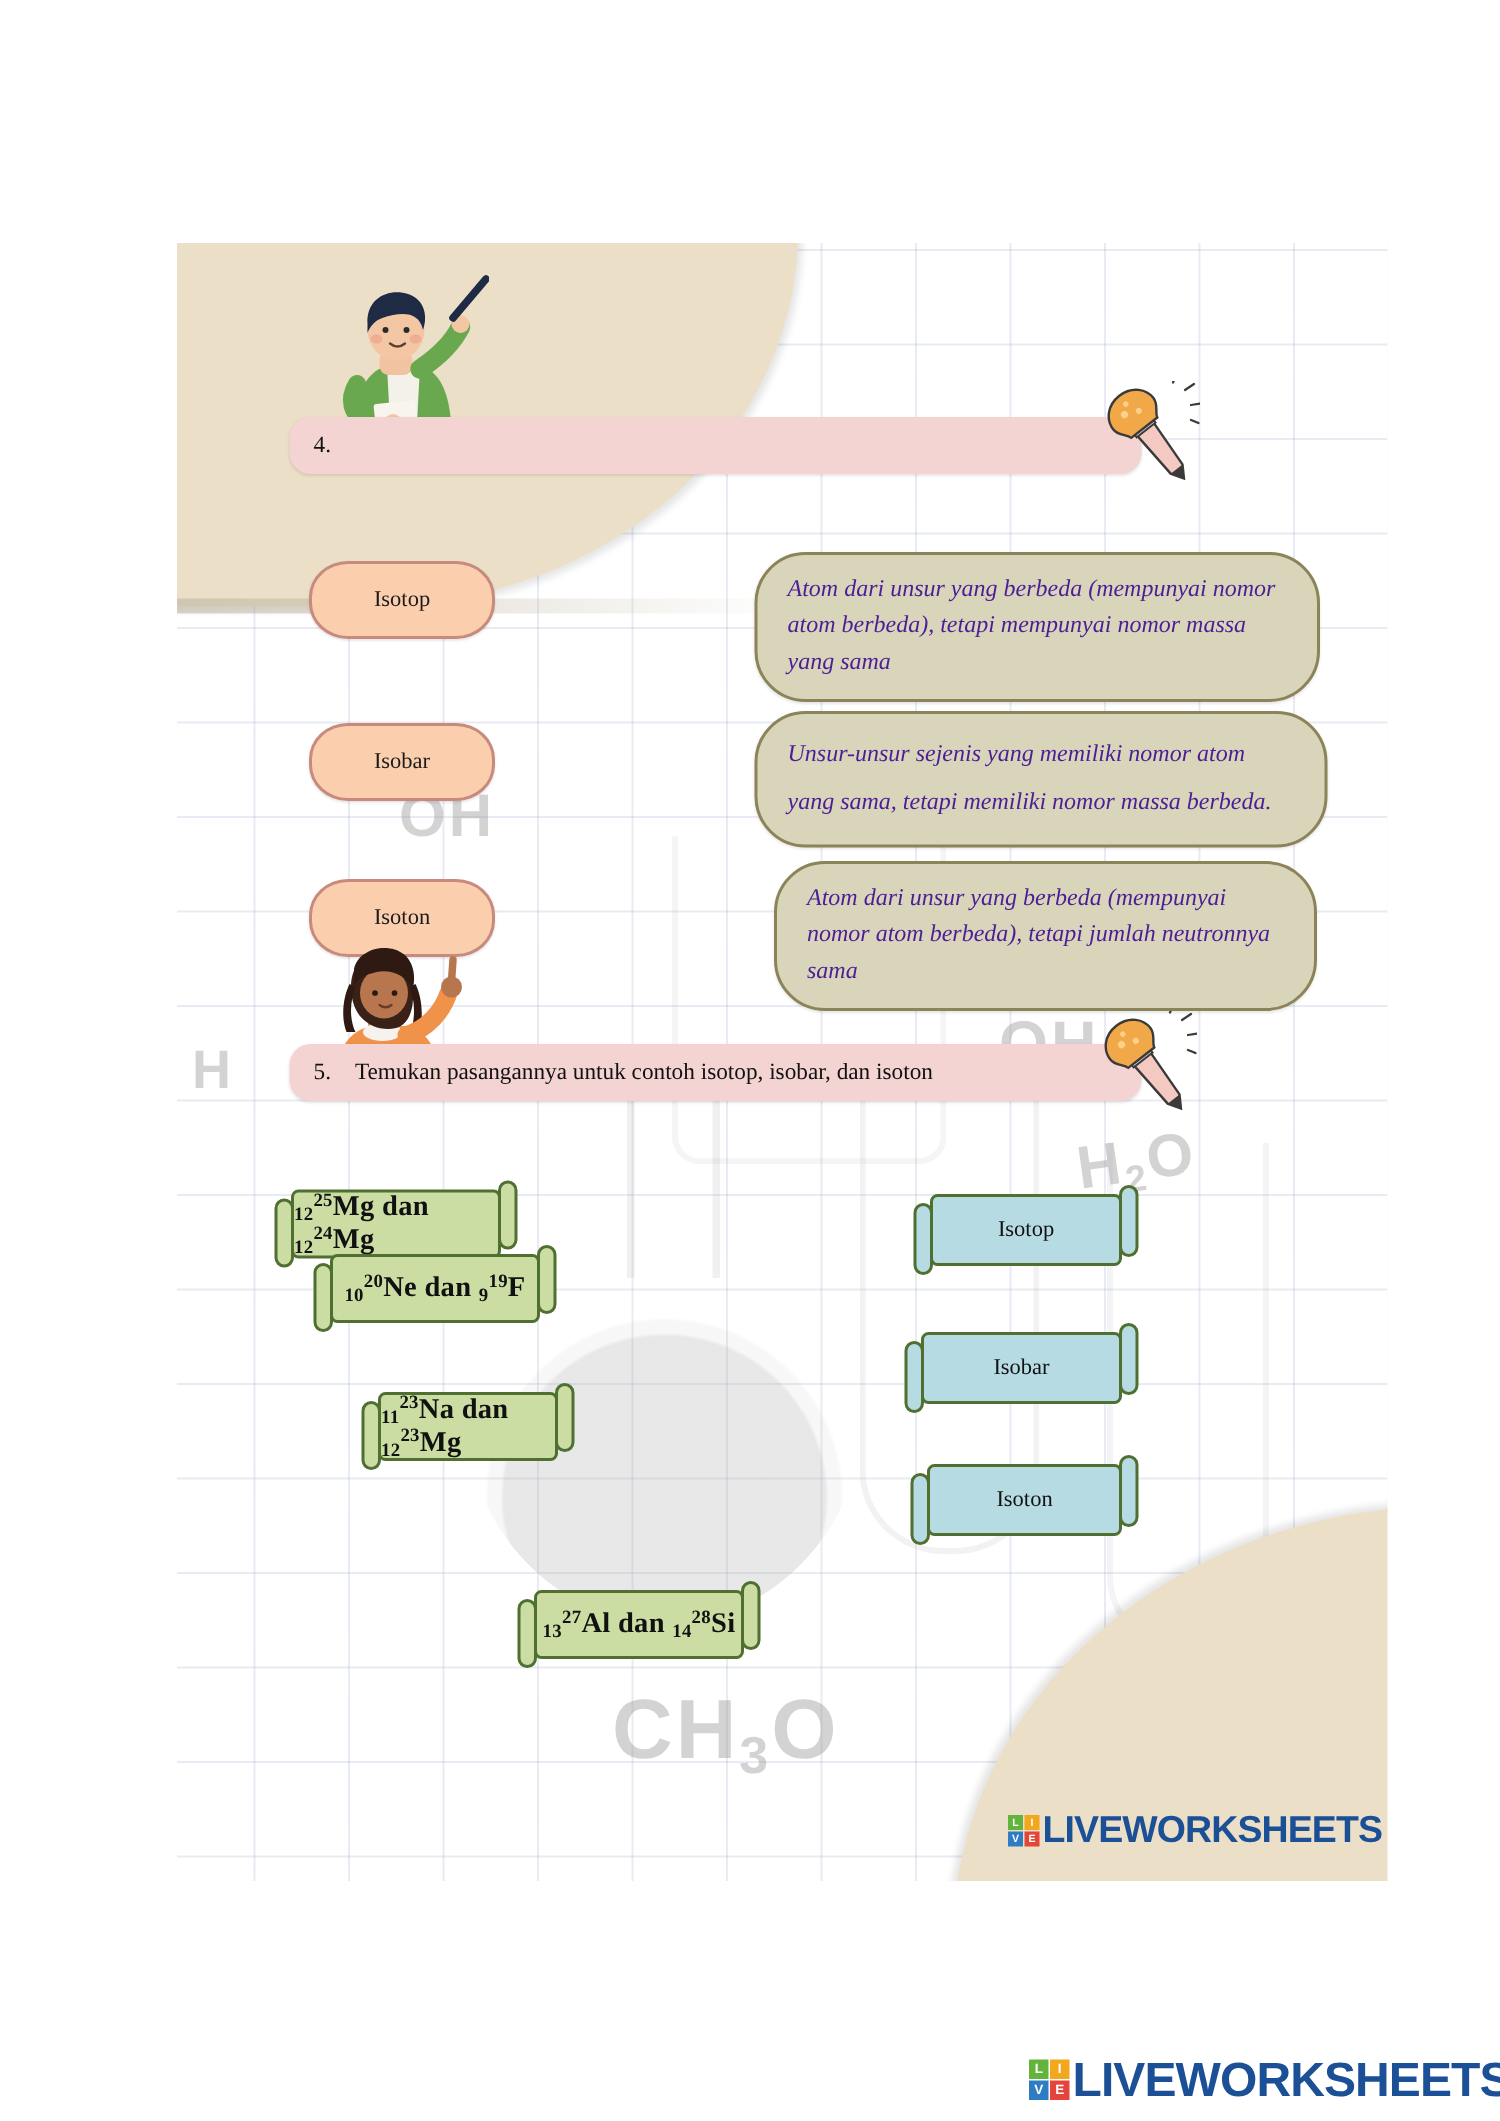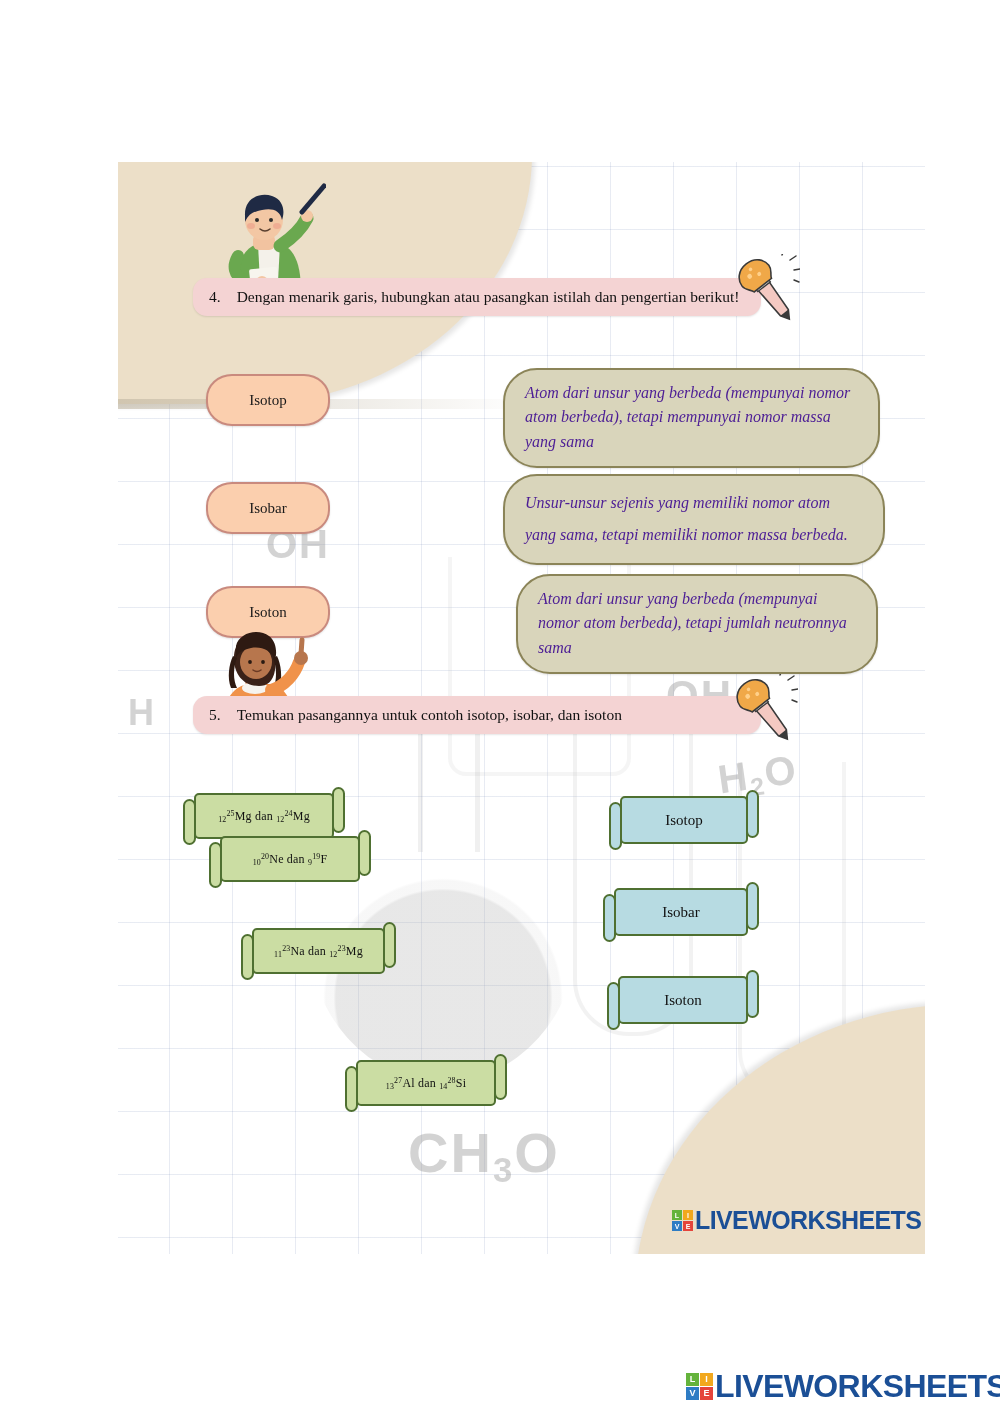--- a/index.html
+++ b/index.html
@@ -145,21 +145,21 @@
     border-radius:7px;
     background:#cbdda3;
     box-sizing:border-box;
   }
   .scroll.blue .roll{background:#b7dbe2;}
   .roll.left{left:-13px;top:4px;bottom:-8px;}
   .roll.right{right:-13px;top:-8px;bottom:4px;}
   sub,sup{font-size:.66em;line-height:0;}
   sub{vertical-align:-.28em;}
   sup{vertical-align:.5em;}
-  .frm{font-weight:400;font-size:12px;letter-spacing:.2px;}
+  .frm{font-weight:700;font-size:19px;letter-spacing:.2px;}
   
   .lw{
     position:absolute;
     display:flex;align-items:center;
     font-family:"Liberation Sans", sans-serif;
     font-weight:700;
     text-align:right;
   }
   .lw .sq{
     display:grid;
@@ -219,21 +219,20 @@
     <path d="M74 64 C86 56 96 46 101 36" stroke="#6aa84f" stroke-width="13" fill="none" stroke-linecap="round"></path>
     <circle cx="101" cy="34" r="6" fill="#f3c7a4"></circle>
     <path d="M96 30 L118 4" stroke="#1f2a44" stroke-width="5" stroke-linecap="round"></path>
     <path d="M32 74 C26 84 28 94 38 98 L54 98" stroke="#6aa84f" stroke-width="12" fill="none" stroke-linecap="round"></path>
     <rect x="44" y="86" width="28" height="22" rx="2" fill="#f7f5ee" transform="rotate(-6 58 97)"></rect>
     <circle cx="56" cy="100" r="6" fill="#f3c7a4"></circle>
   </svg>
 
   <div class="qbar" style="left:75px;top:116px;width:536px;">
     <span class="qnum">4.</span>
-    <span>Dengan menarik garis, hubungkan atau pasangkan istilah dan pengertian berikut!</span>
   </div>
 
   <svg class="bulbpencil" style="left:620px;top:92px;" width="62" height="78" viewBox="0 0 62 78">
     <g transform="rotate(-38 31 39)">
       <path d="M24 30 L38 30 L36 64 L31 72 L26 64 Z" fill="#f4c9c2" stroke="#3a3a3a" stroke-width="1.6"></path>
       <path d="M26 64 L31 72 L36 64 Z" fill="#3a3a3a"></path>
       <rect x="23" y="23" width="16" height="8" fill="#cfcfcf" stroke="#3a3a3a" stroke-width="1.3"></rect>
       <line x1="23" y1="26" x2="39" y2="26" stroke="#3a3a3a" stroke-width="1"></line>
       <path d="M31 2 C42 2 48 10 48 17 C48 23 43 25 42 29 L20 29 C19 25 14 23 14 17 C14 10 20 2 31 2 Z" fill="#f0a848" stroke="#3a3a3a" stroke-width="1.6"></path>
       <circle cx="26" cy="14" r="2.4" fill="#ffd08a"></circle>
@@ -319,21 +318,21 @@
   </div>
 
   <div class="scroll green" style="left:102px;top:674px;width:140px;height:46px;">
     <span class="roll left"></span>
     <span class="roll right"></span>
     <span class="frm">
       <sub>10</sub><sup>20</sup><span>Ne</span><span> dan </span><sub>9</sub><sup>19</sup><span>F</span>
     </span>
   </div>
 
-  <div class="scroll green" style="left:134px;top:766px;width:133px;height:46px;">
+  <div class="scroll green" style="left:134px;top:766px;width:120px;height:46px;">
     <span class="roll left"></span>
     <span class="roll right"></span>
     <span class="frm">
       <sub>11</sub><sup>23</sup><span>Na</span><span> dan </span><sub>12</sub><sup>23</sup><span>Mg</span>
     </span>
   </div>
 
 
   <div class="scroll green" style="left:238px;top:898px;width:140px;height:46px;">
     <span class="roll left"></span>

